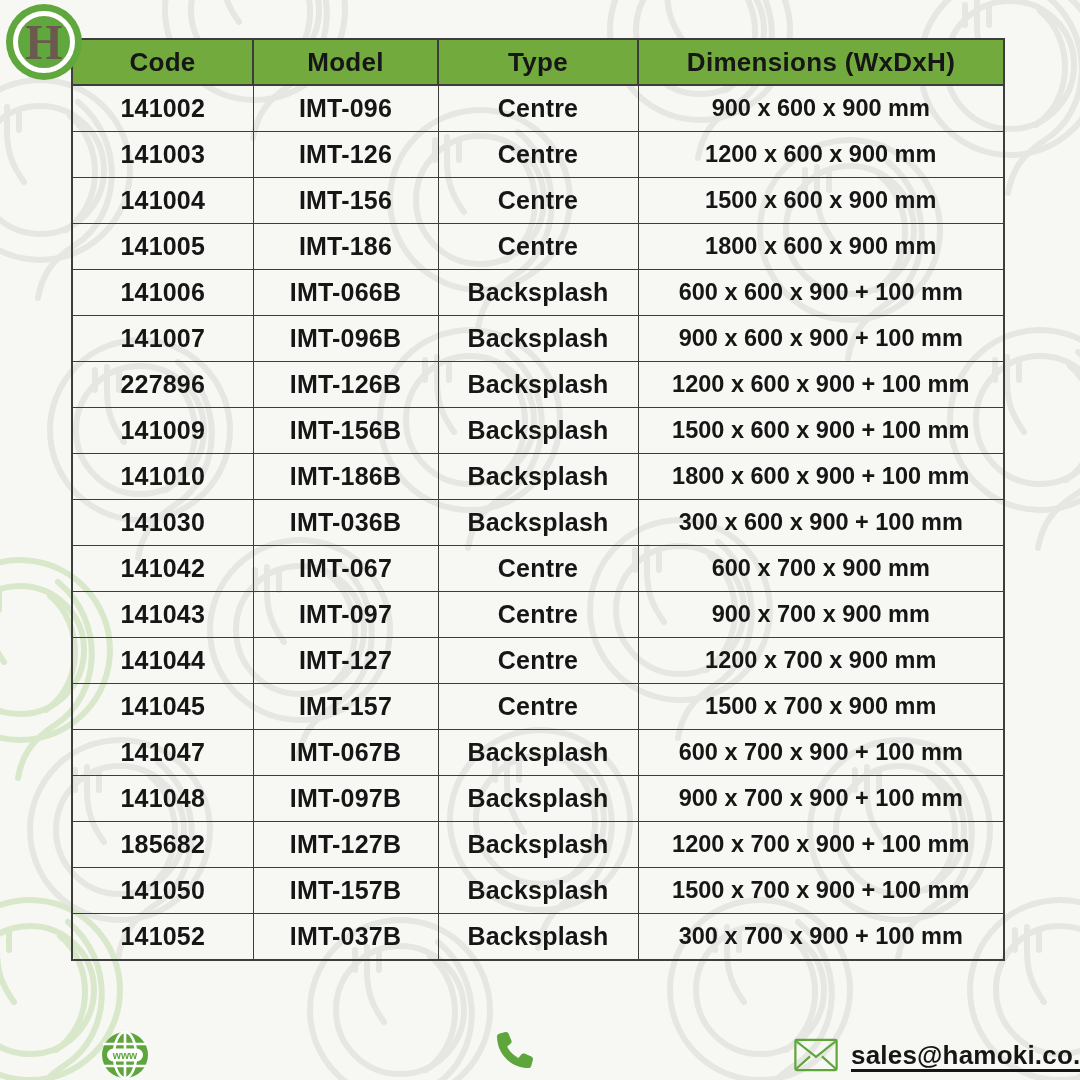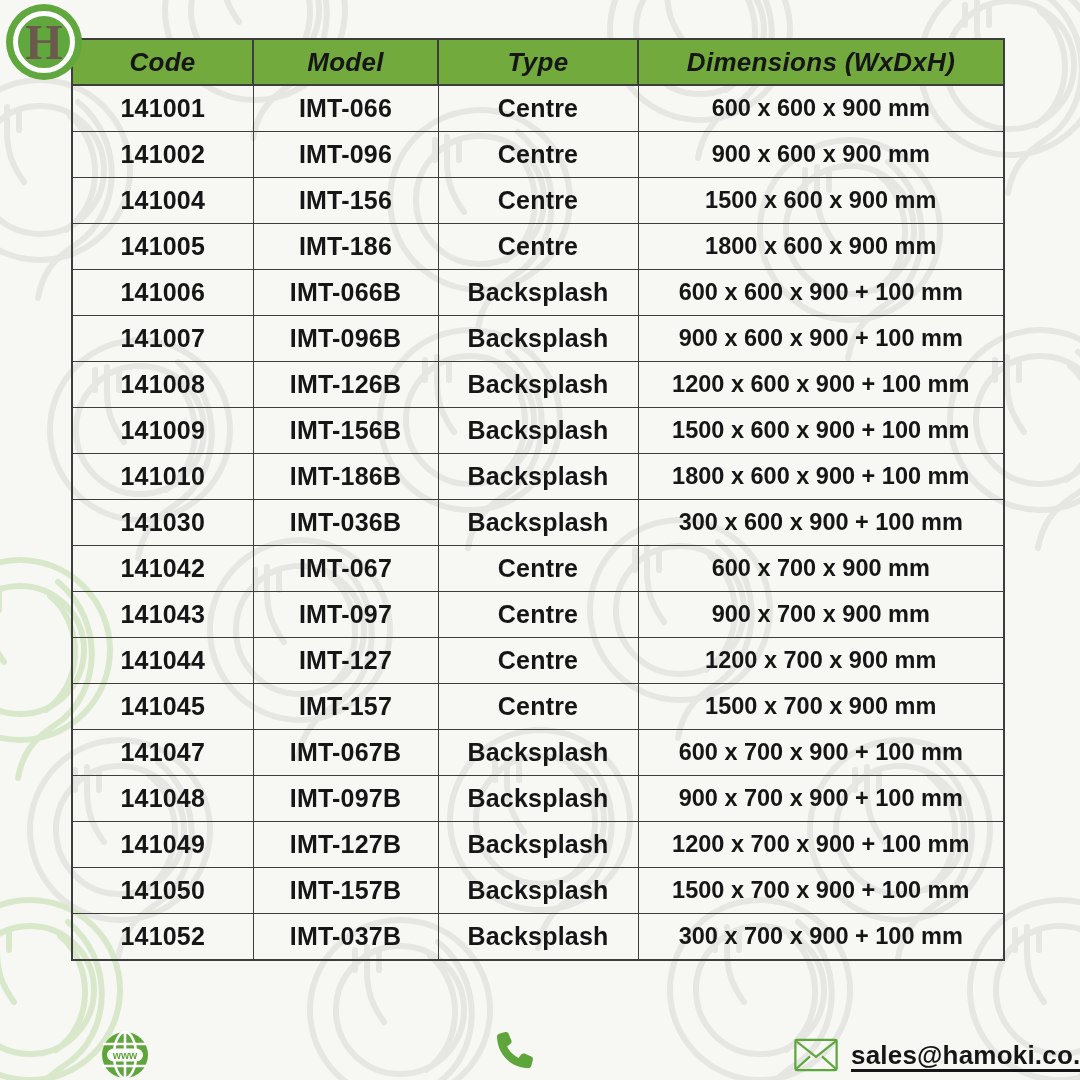--- a/index.html
+++ b/index.html
@@ -48,21 +48,20 @@
     border: 2.5px solid var(--border-dark, #3d3d3d);
     z-index: 2;
   }
   table.spec th {
     background: var(--header-green, #72aa3d);
     height: 42px;
     font-size: 26px; font-weight: bold;
     color: var(--text-dark, #161616);
     border: 2px solid var(--border-dark, #3d3d3d);
     letter-spacing: 0.3px;
-    font-style: italic;
   }
   table.spec td {
     height: 43px;
     font-size: 25px; font-weight: bold;
     color: var(--text-dark, #161616);
     border: 1.5px solid var(--border-dark, #3d3d3d);
     text-align: center;
     background: transparent;
     letter-spacing: 0.2px;
     white-space: nowrap;
@@ -145,32 +144,32 @@
     <thead>
       <tr>
           <th>Code</th>
           <th>Model</th>
           <th>Type</th>
           <th>Dimensions (WxDxH)</th>
         </tr>
     </thead>
     <tbody>
         <tr>
-          <td>141001</td>
-          <td>IMT-066</td>
-          <td>Centre</td>
-          <td>600 x 600 x 900 mm</td>
-        </tr>
-        <tr>
           <td>141002</td>
           <td>IMT-096</td>
           <td>Centre</td>
           <td>900 x 600 x 900 mm</td>
         </tr>
         <tr>
+          <td>141003</td>
+          <td>IMT-126</td>
+          <td>Centre</td>
+          <td>1200 x 600 x 900 mm</td>
+        </tr>
+        <tr>
           <td>141004</td>
           <td>IMT-156</td>
           <td>Centre</td>
           <td>1500 x 600 x 900 mm</td>
         </tr>
         <tr>
           <td>141005</td>
           <td>IMT-186</td>
           <td>Centre</td>
           <td>1800 x 600 x 900 mm</td>
@@ -181,21 +180,21 @@
           <td>Backsplash</td>
           <td>600 x 600 x 900 + 100 mm</td>
         </tr>
         <tr>
           <td>141007</td>
           <td>IMT-096B</td>
           <td>Backsplash</td>
           <td>900 x 600 x 900 + 100 mm</td>
         </tr>
         <tr>
-          <td>141008</td>
+          <td>227896</td>
           <td>IMT-126B</td>
           <td>Backsplash</td>
           <td>1200 x 600 x 900 + 100 mm</td>
         </tr>
         <tr>
           <td>141009</td>
           <td>IMT-156B</td>
           <td>Backsplash</td>
           <td>1500 x 600 x 900 + 100 mm</td>
         </tr>
@@ -241,21 +240,21 @@
           <td>Backsplash</td>
           <td>600 x 700 x 900 + 100 mm</td>
         </tr>
         <tr>
           <td>141048</td>
           <td>IMT-097B</td>
           <td>Backsplash</td>
           <td>900 x 700 x 900 + 100 mm</td>
         </tr>
         <tr>
-          <td>141049</td>
+          <td>185682</td>
           <td>IMT-127B</td>
           <td>Backsplash</td>
           <td>1200 x 700 x 900 + 100 mm</td>
         </tr>
         <tr>
           <td>141050</td>
           <td>IMT-157B</td>
           <td>Backsplash</td>
           <td>1500 x 700 x 900 + 100 mm</td>
         </tr>

